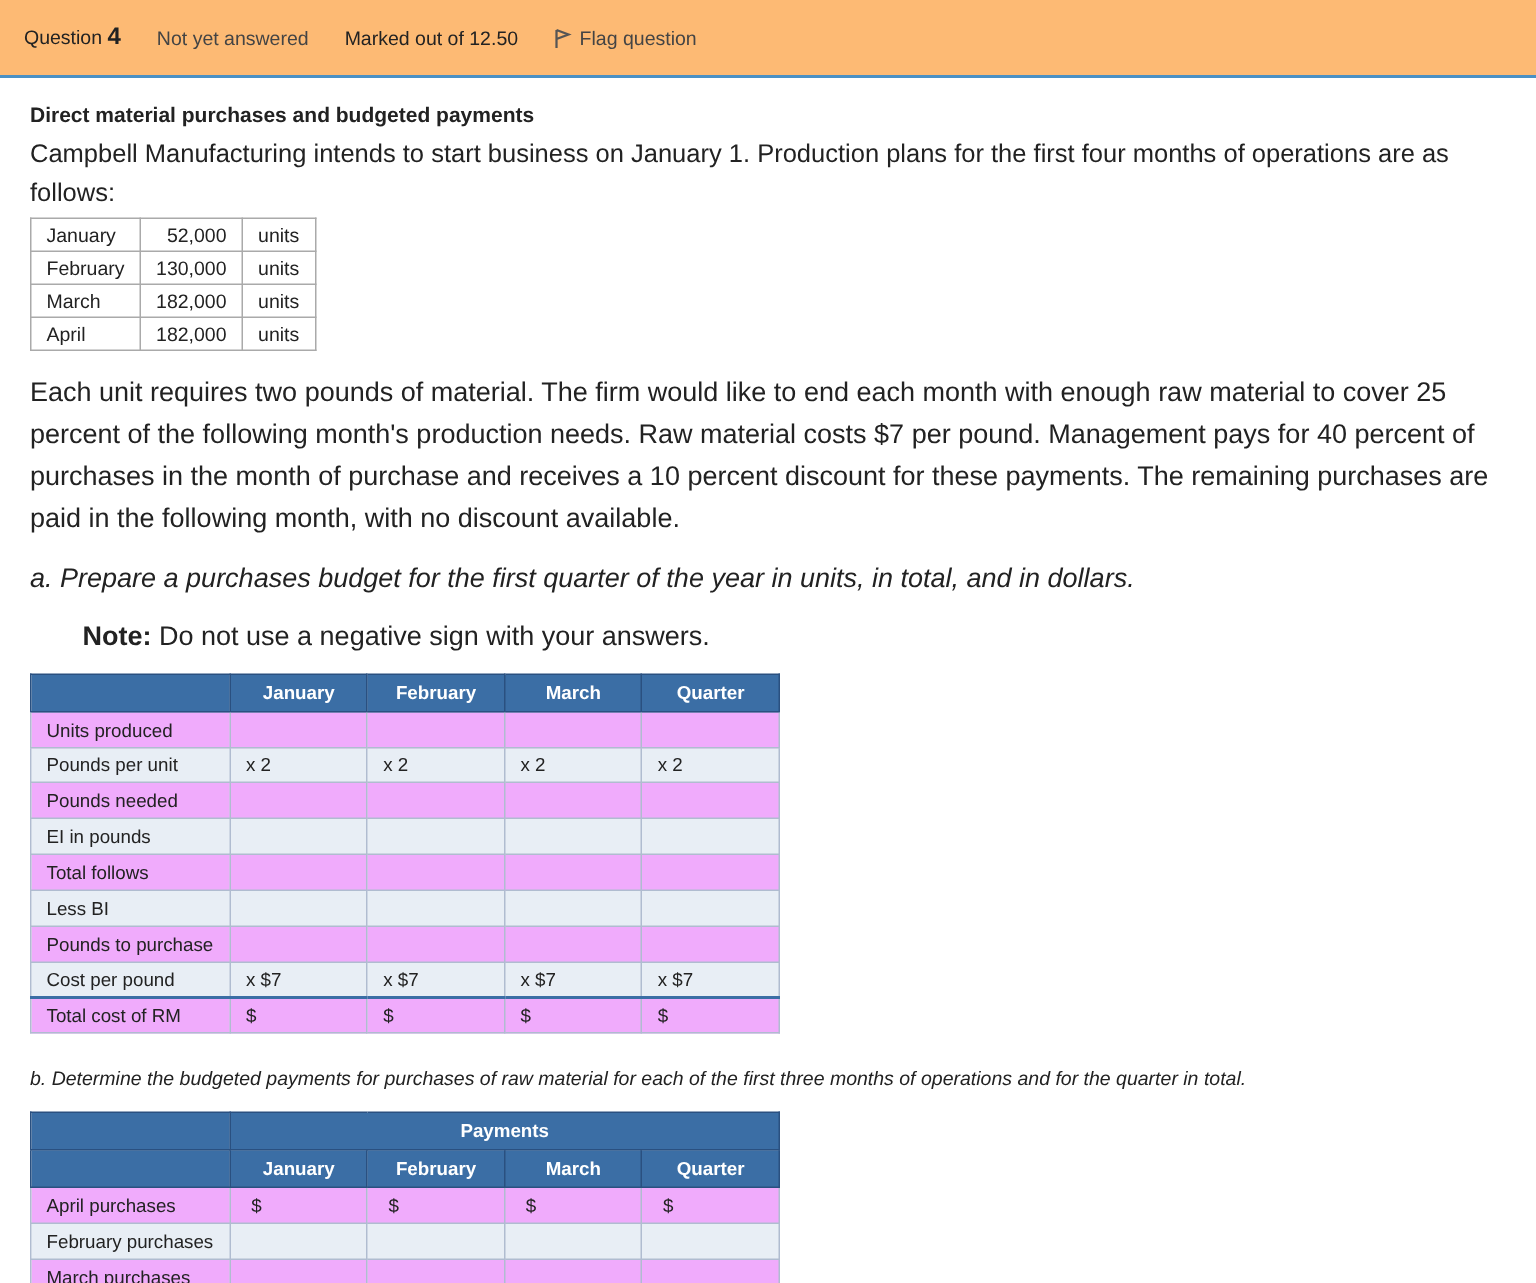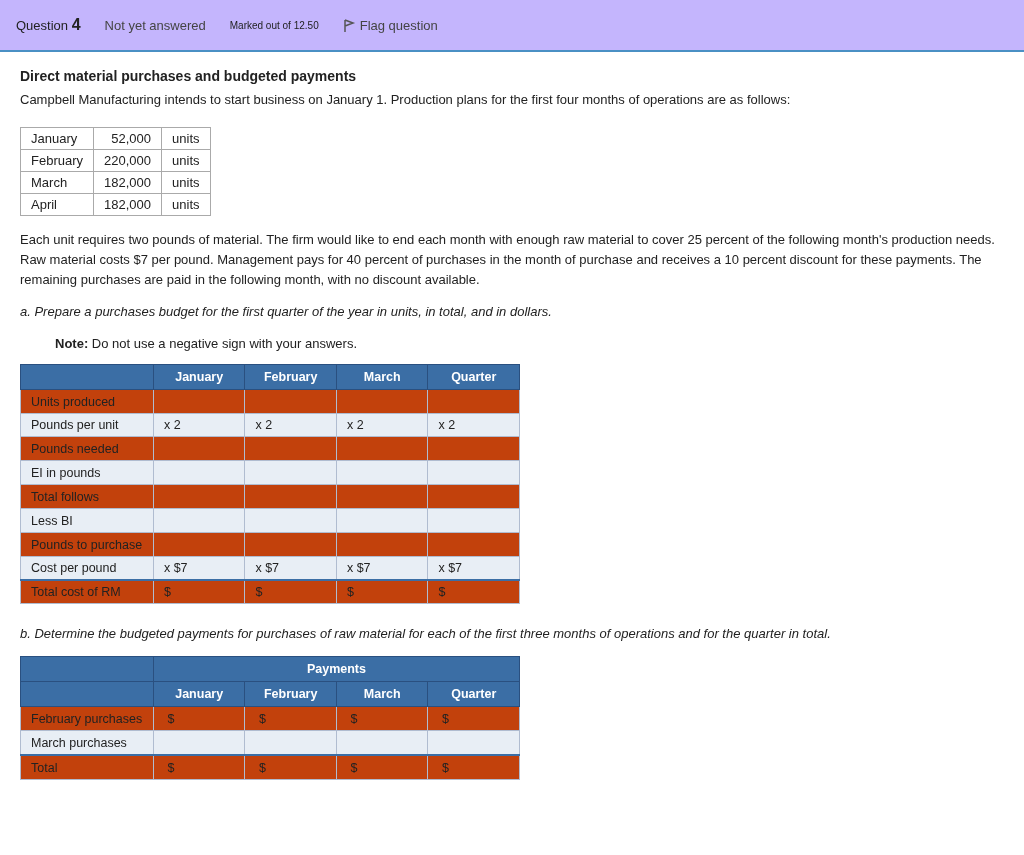--- a/index.html
+++ b/index.html
@@ -5,35 +5,35 @@
     * { box-sizing: border-box; margin: 0; padding: 0; }
     body {
       font-family: Arial, sans-serif;
       font-size: 13px;
       background: #fff;
       color: #222;
     }
 
     
     .header-bar {
-      background: #c4b5fd;
+      background: #fdba74;
       border-bottom: 2px solid #4a90c4;
       padding: 16px 16px;
       display: flex;
       align-items: center;
       gap: 24px;
       min-height: 40px;
     }
     .header-bar .status {
       color: #444;
       font-size: 13px;
     }
     .header-bar .marked {
       color: #222;
-      font-size: 10px;
+      font-size: 13px;
     }
     .header-bar .flag {
       display: flex;
       align-items: flex-end;
       gap: 4px;
       color: #444;
       font-size: 13px;
       cursor: pointer;
     }
 
@@ -42,41 +42,41 @@
       padding: 16px 20px;
     }
 
     .section-title {
       font-weight: bold;
       font-size: 14px;
       margin-bottom: 6px;
     }
 
     .intro-text {
-      font-size: 13px;
-      margin-bottom: 17px;
+      font-size: 17px;
+      margin-bottom: 4px;
       line-height: 1.5;
     }
 
     
     .production-table {
       border-collapse: collapse;
       margin-bottom: 14px;
       font-size: 13px;
     }
     .production-table td {
       border: 1px solid #aaa;
       padding: 3px 10px;
     }
     .production-table td:nth-child(2) {
       text-align: right;
     }
 
     .body-text {
-      font-size: 13px;
+      font-size: 18px;
       line-height: 1.55;
       margin-bottom: 12px;
     }
     .body-text em {
       font-style: italic;
     }
     .body-text strong {
       font-weight: bold;
       margin-left: 35px;
     }
@@ -95,21 +95,21 @@
     .budget-table thead th {
       padding: 5px 12px;
       text-align: center;
       border: 1px solid #2a5080;
       font-weight: bold;
     }
     .budget-table thead th.row-header {
       text-align: left;
     }
     .budget-table tbody tr {
-      background: #c2410c;
+      background: #f0abfc;
     }
     .budget-table tbody tr:nth-child(even) {
       background: #e8eef5;
     }
     .budget-table tbody td {
       border: 1px solid #b0bcd0;
       padding: 4px 10px;
     }
     .budget-table tbody td.row-label {
       text-align: left;
@@ -158,21 +158,21 @@
 
   <table class="production-table">
     <tbody id="production-tbody">
         <tr>
       <td>January</td>
       <td>52,000</td>
       <td>units</td>
     </tr>
         <tr>
       <td>February</td>
-      <td>220,000</td>
+      <td>130,000</td>
       <td>units</td>
     </tr>
         <tr>
       <td>March</td>
       <td>182,000</td>
       <td>units</td>
     </tr>
         <tr>
       <td>April</td>
       <td>182,000</td>
@@ -279,25 +279,32 @@
       <tr>
         <th class="row-header"></th>
         <th>January</th>
         <th>February</th>
         <th>March</th>
         <th>Quarter</th>
       </tr>
     </thead>
     <tbody id="table-b-tbody">
         <tr>
+      <td class="row-label">April purchases</td>
+      <td class="cell-value"><span>$</span><input type="text" style="width: 60px; border: none; background: transparent; text-align: right;"></td>
+      <td class="cell-value"><span>$</span><input type="text" style="width: 60px; border: none; background: transparent; text-align: right;"></td>
+      <td class="cell-value"><span>$</span><input type="text" style="width: 60px; border: none; background: transparent; text-align: right;"></td>
+      <td class="cell-value"><span>$</span><input type="text" style="width: 60px; border: none; background: transparent; text-align: right;"></td>
+    </tr>
+        <tr>
       <td class="row-label">February purchases</td>
-      <td class="cell-value"><span>$</span><input type="text" style="width: 60px; border: none; background: transparent; text-align: right;"></td>
-      <td class="cell-value"><span>$</span><input type="text" style="width: 60px; border: none; background: transparent; text-align: right;"></td>
-      <td class="cell-value"><span>$</span><input type="text" style="width: 60px; border: none; background: transparent; text-align: right;"></td>
-      <td class="cell-value"><span>$</span><input type="text" style="width: 60px; border: none; background: transparent; text-align: right;"></td>
+      <td class="cell-value"><input type="text" style="width: 70px; border: none; background: transparent; text-align: right;"></td>
+      <td class="cell-value"><input type="text" style="width: 70px; border: none; background: transparent; text-align: right;"></td>
+      <td class="cell-value"><input type="text" style="width: 70px; border: none; background: transparent; text-align: right;"></td>
+      <td class="cell-value"><input type="text" style="width: 70px; border: none; background: transparent; text-align: right;"></td>
     </tr>
         <tr>
       <td class="row-label">March purchases</td>
       <td class="cell-value"><input type="text" style="width: 70px; border: none; background: transparent; text-align: right;"></td>
       <td class="cell-value"><input type="text" style="width: 70px; border: none; background: transparent; text-align: right;"></td>
       <td class="cell-value"><input type="text" style="width: 70px; border: none; background: transparent; text-align: right;"></td>
       <td class="cell-value"><input type="text" style="width: 70px; border: none; background: transparent; text-align: right;"></td>
     </tr>
         <tr class="separator">
       <td class="row-label">Total</td>

